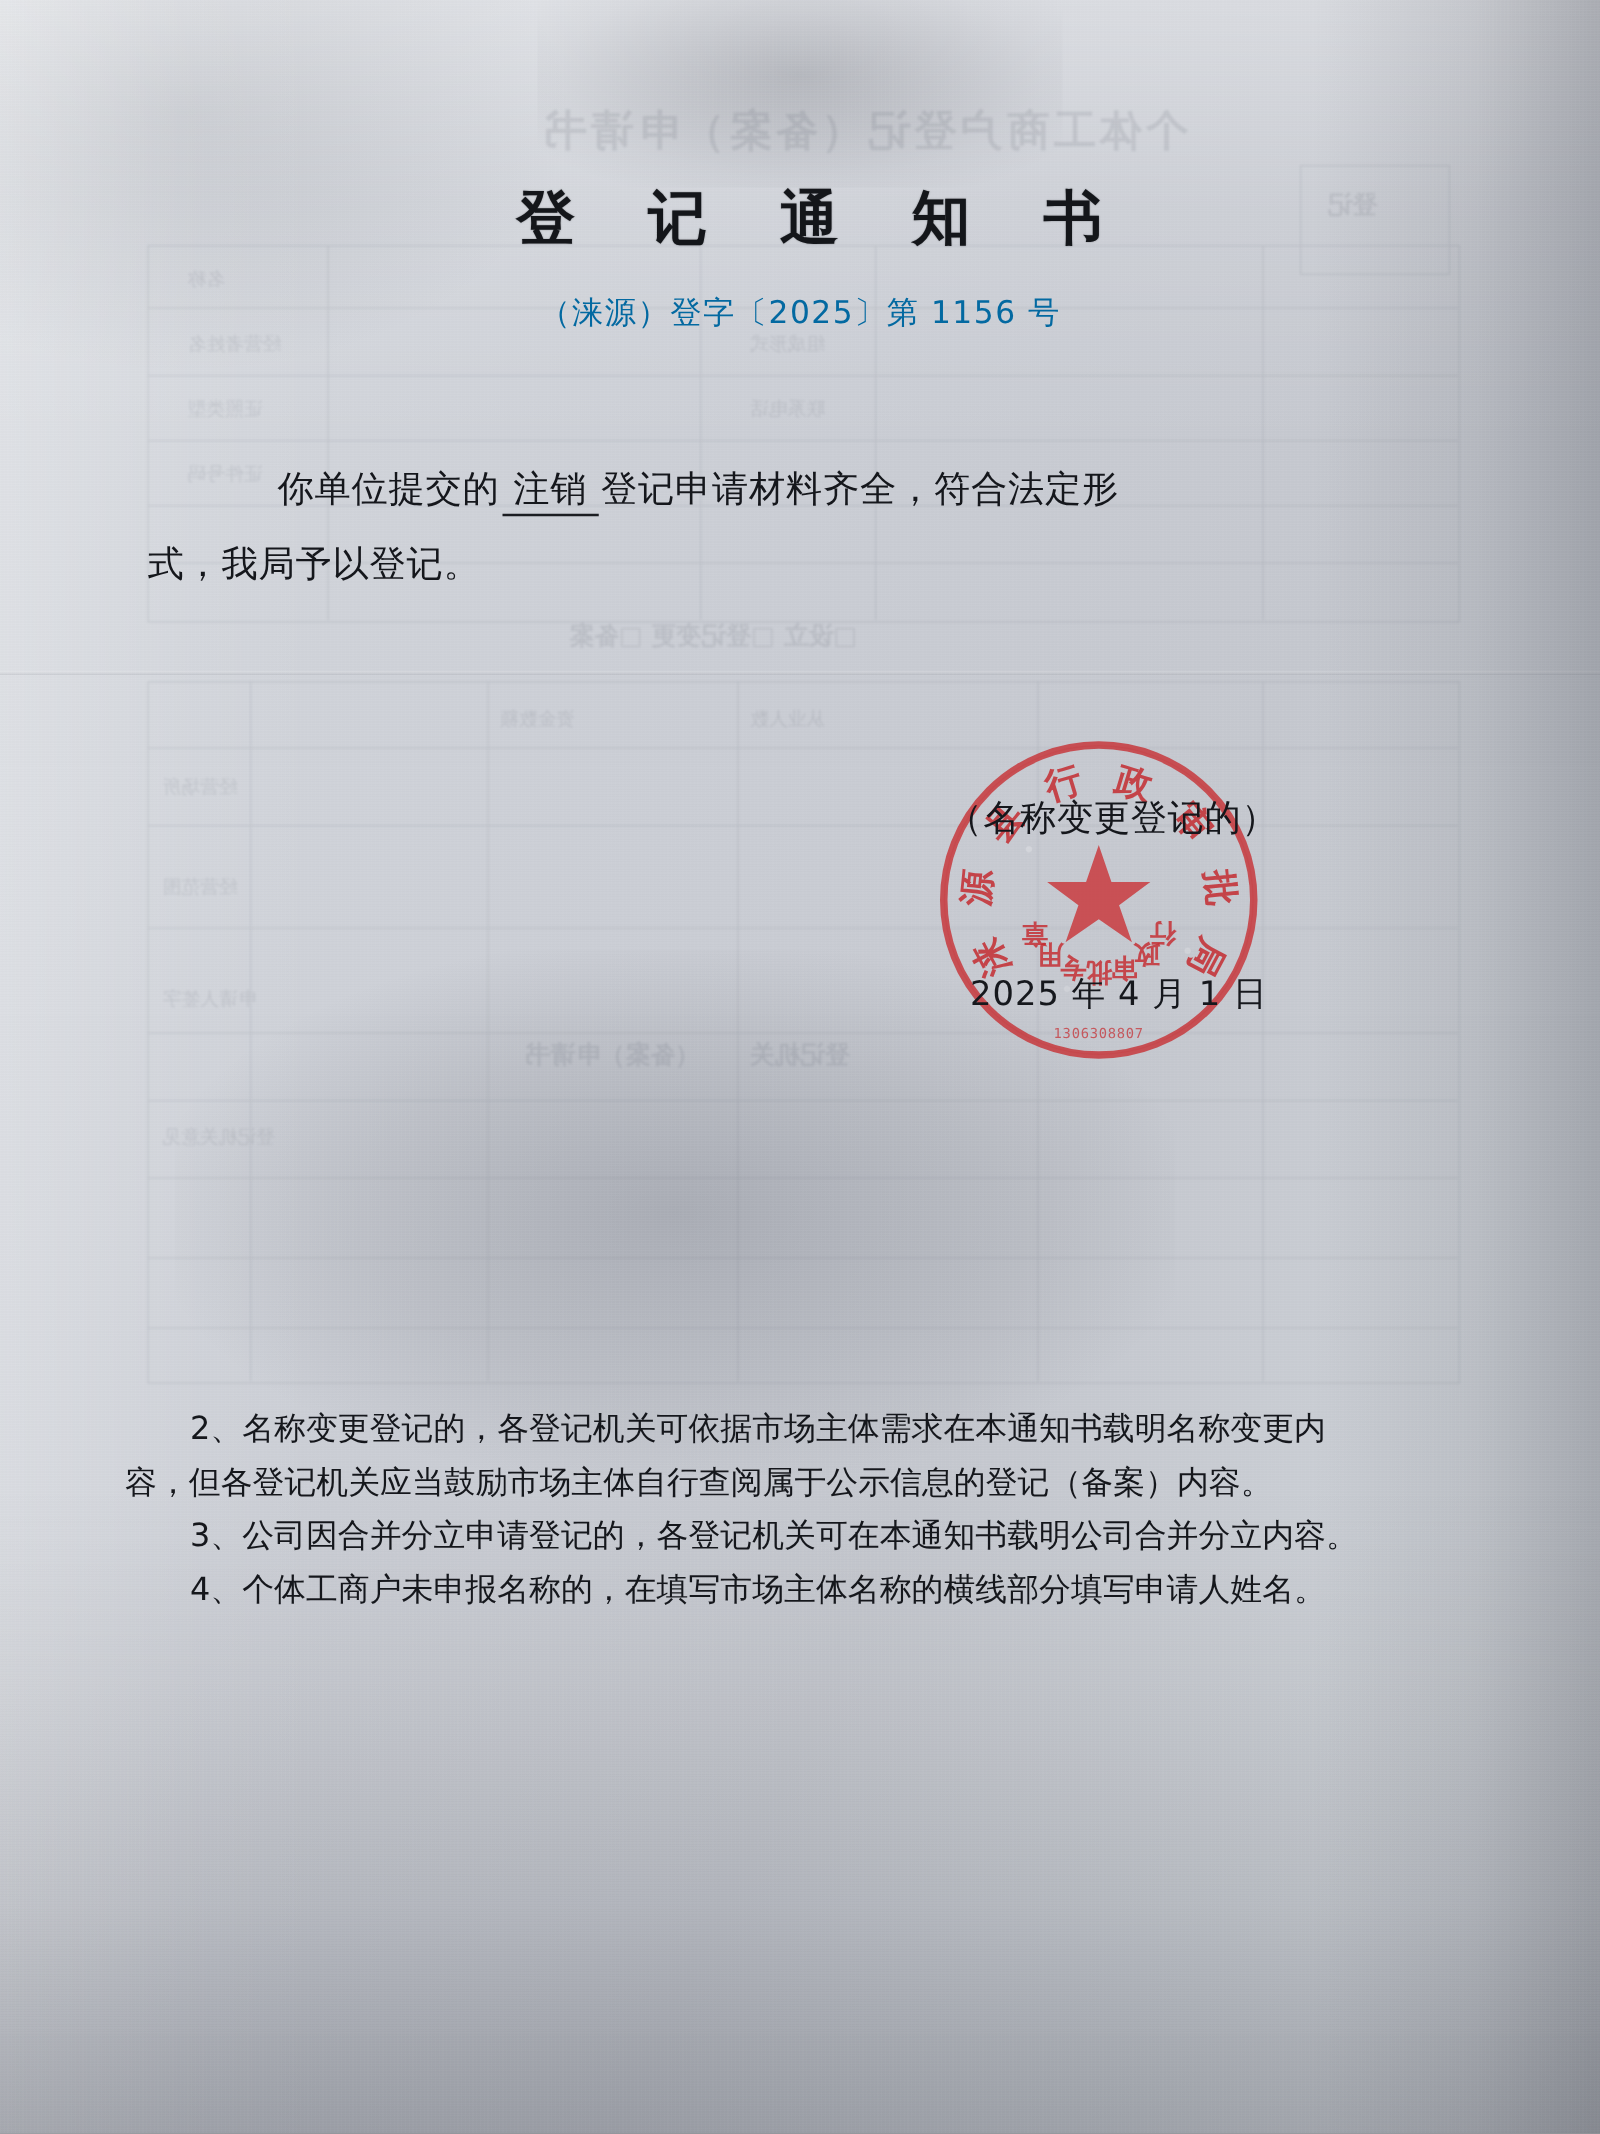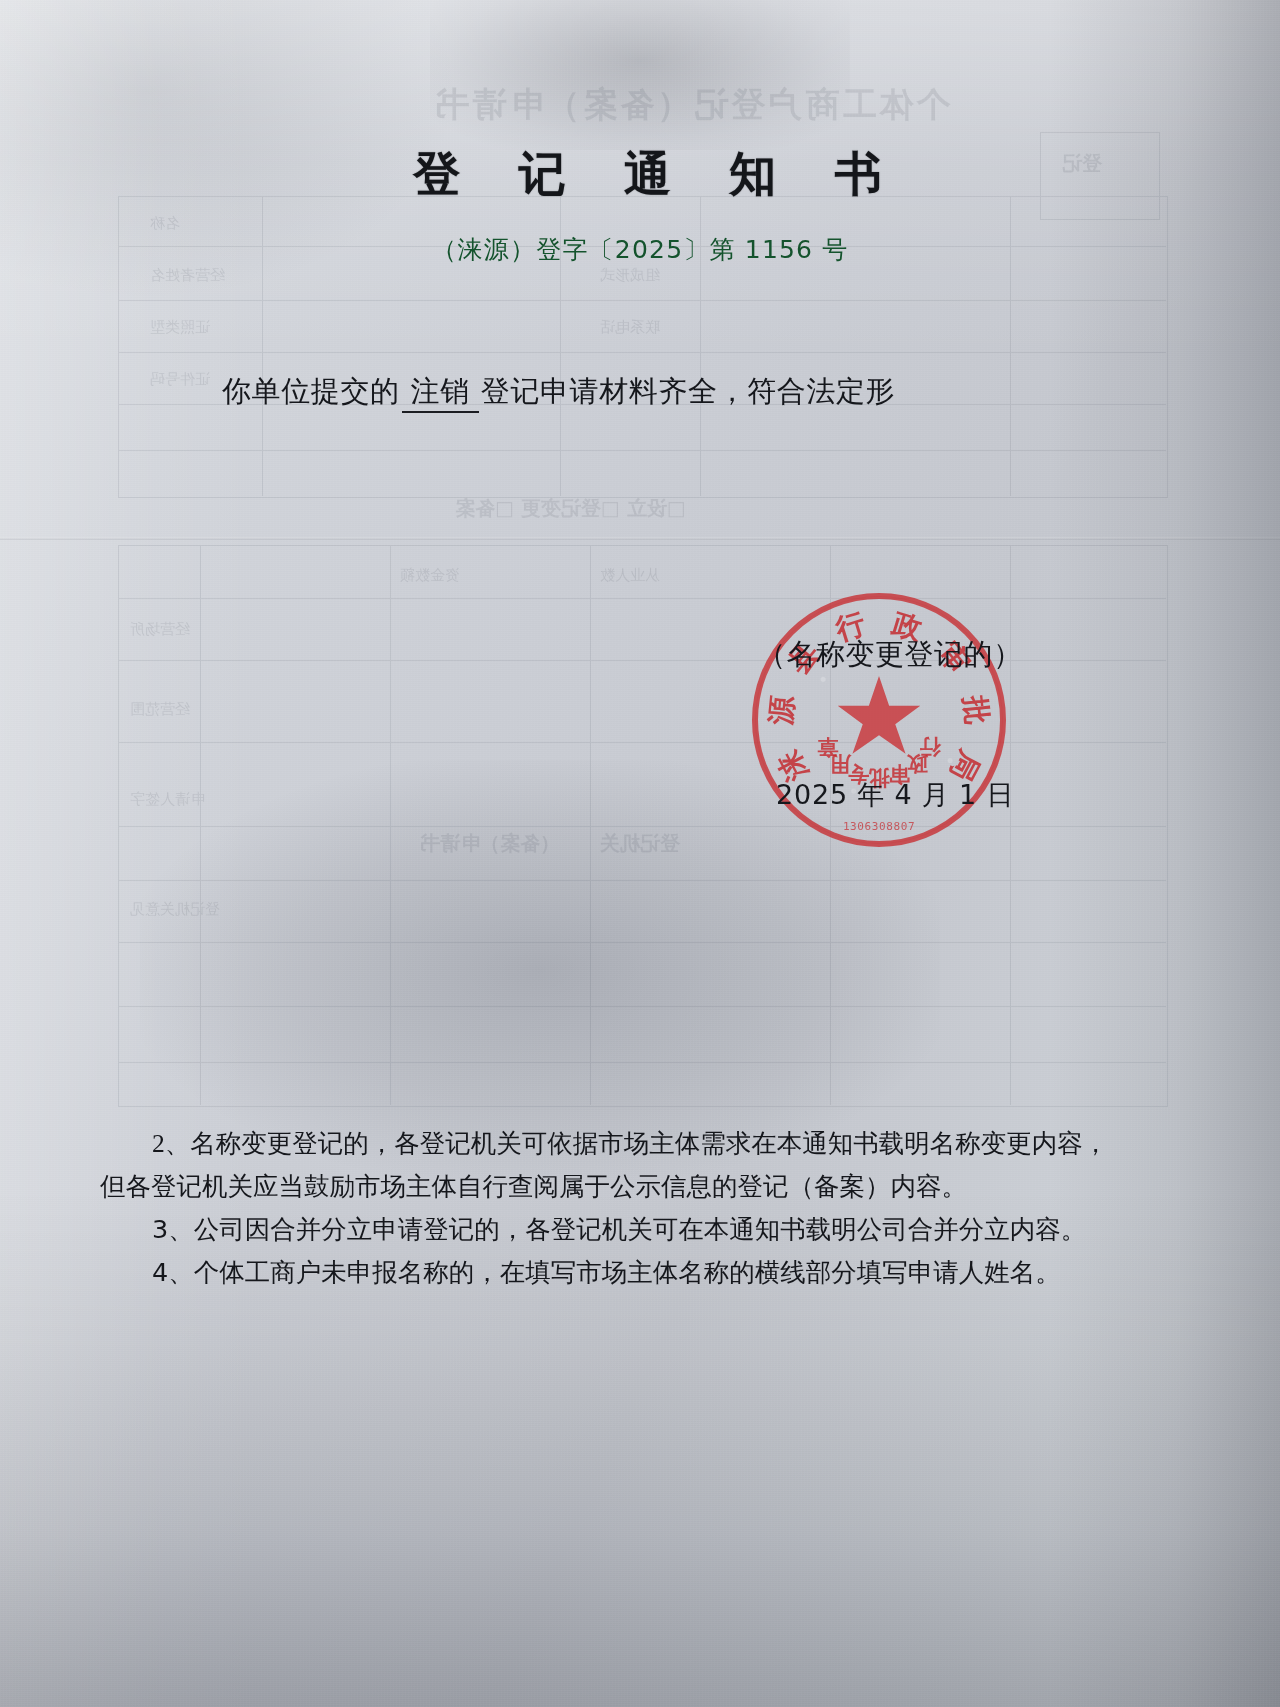--- a/index.html
+++ b/index.html
@@ -148,21 +148,21 @@
   }
 
   .doc-number {
     position: absolute;
     left: 0; right: 0;
     top: 233px;
     text-align: center;
     font-size: 25px;
     letter-spacing: 1.2px;
     font-family: "DejaVu Sans", sans-serif;
-    color: #14532d;
+    color: #0369a1;
   }
 
   .recipient-row {
     position: absolute;
     left: 162px;
     top: 311px;
     display: flex;
     align-items: flex-end;
     font-size: 29px;
     font-family: "DejaVu Sans", sans-serif;
@@ -302,21 +302,21 @@
     position: absolute;
     left: 100px;
     top: 1122px;
     width: 1010px;
     font-size: 25.5px;
     line-height: 43px;
     font-family: "DejaVu Sans", sans-serif;
     color: #15171c;
   }
   .note-line { white-space: nowrap; }
-  .note-wrap { white-space: normal; font-family: Liberation Serif, serif; }
+  .note-wrap { white-space: normal; }
   .note-label {
     font-weight: 700;
     letter-spacing: 0.5px;
   }
   .note-indent-2 { padding-left: 52px; }
 </style>
 </head>
 <body>
 
 <div id="page">
@@ -383,20 +383,21 @@
 
   <div class="content">
 
     <div class="doc-title">登 记 通 知 书</div>
 
     <div class="doc-number">（涞源）登字〔2025〕第 1156 号</div>
 
 
     <div class="body-line body-line-1"><span>你单位提交的</span><span class="fill-blank">注销</span><span>登记申请材料齐全，符合法定形</span></div>
 
+    <div class="body-line body-line-2">式，我局予以登记。</div>
 
     <div class="seal">
       <div class="seal-ring"></div>
       <div class="seal-star"></div>
       <div id="seal-arc">
           <div class="seal-arc-char" style="transform: rotate(-118deg) translateY(-98px) rotate(118deg) rotate(-118deg);">涞</div>
           <div class="seal-arc-char" style="transform: rotate(-84.2857deg) translateY(-98px) rotate(84.2857deg) rotate(-84.2857deg);">源</div>
           <div class="seal-arc-char" style="transform: rotate(-50.5714deg) translateY(-98px) rotate(50.5714deg) rotate(-50.5714deg);">县</div>
           <div class="seal-arc-char" style="transform: rotate(-16.8571deg) translateY(-98px) rotate(16.8571deg) rotate(-16.8571deg);">行</div>
           <div class="seal-arc-char" style="transform: rotate(16.8571deg) translateY(-98px) rotate(-16.8571deg) rotate(16.8571deg);">政</div>

